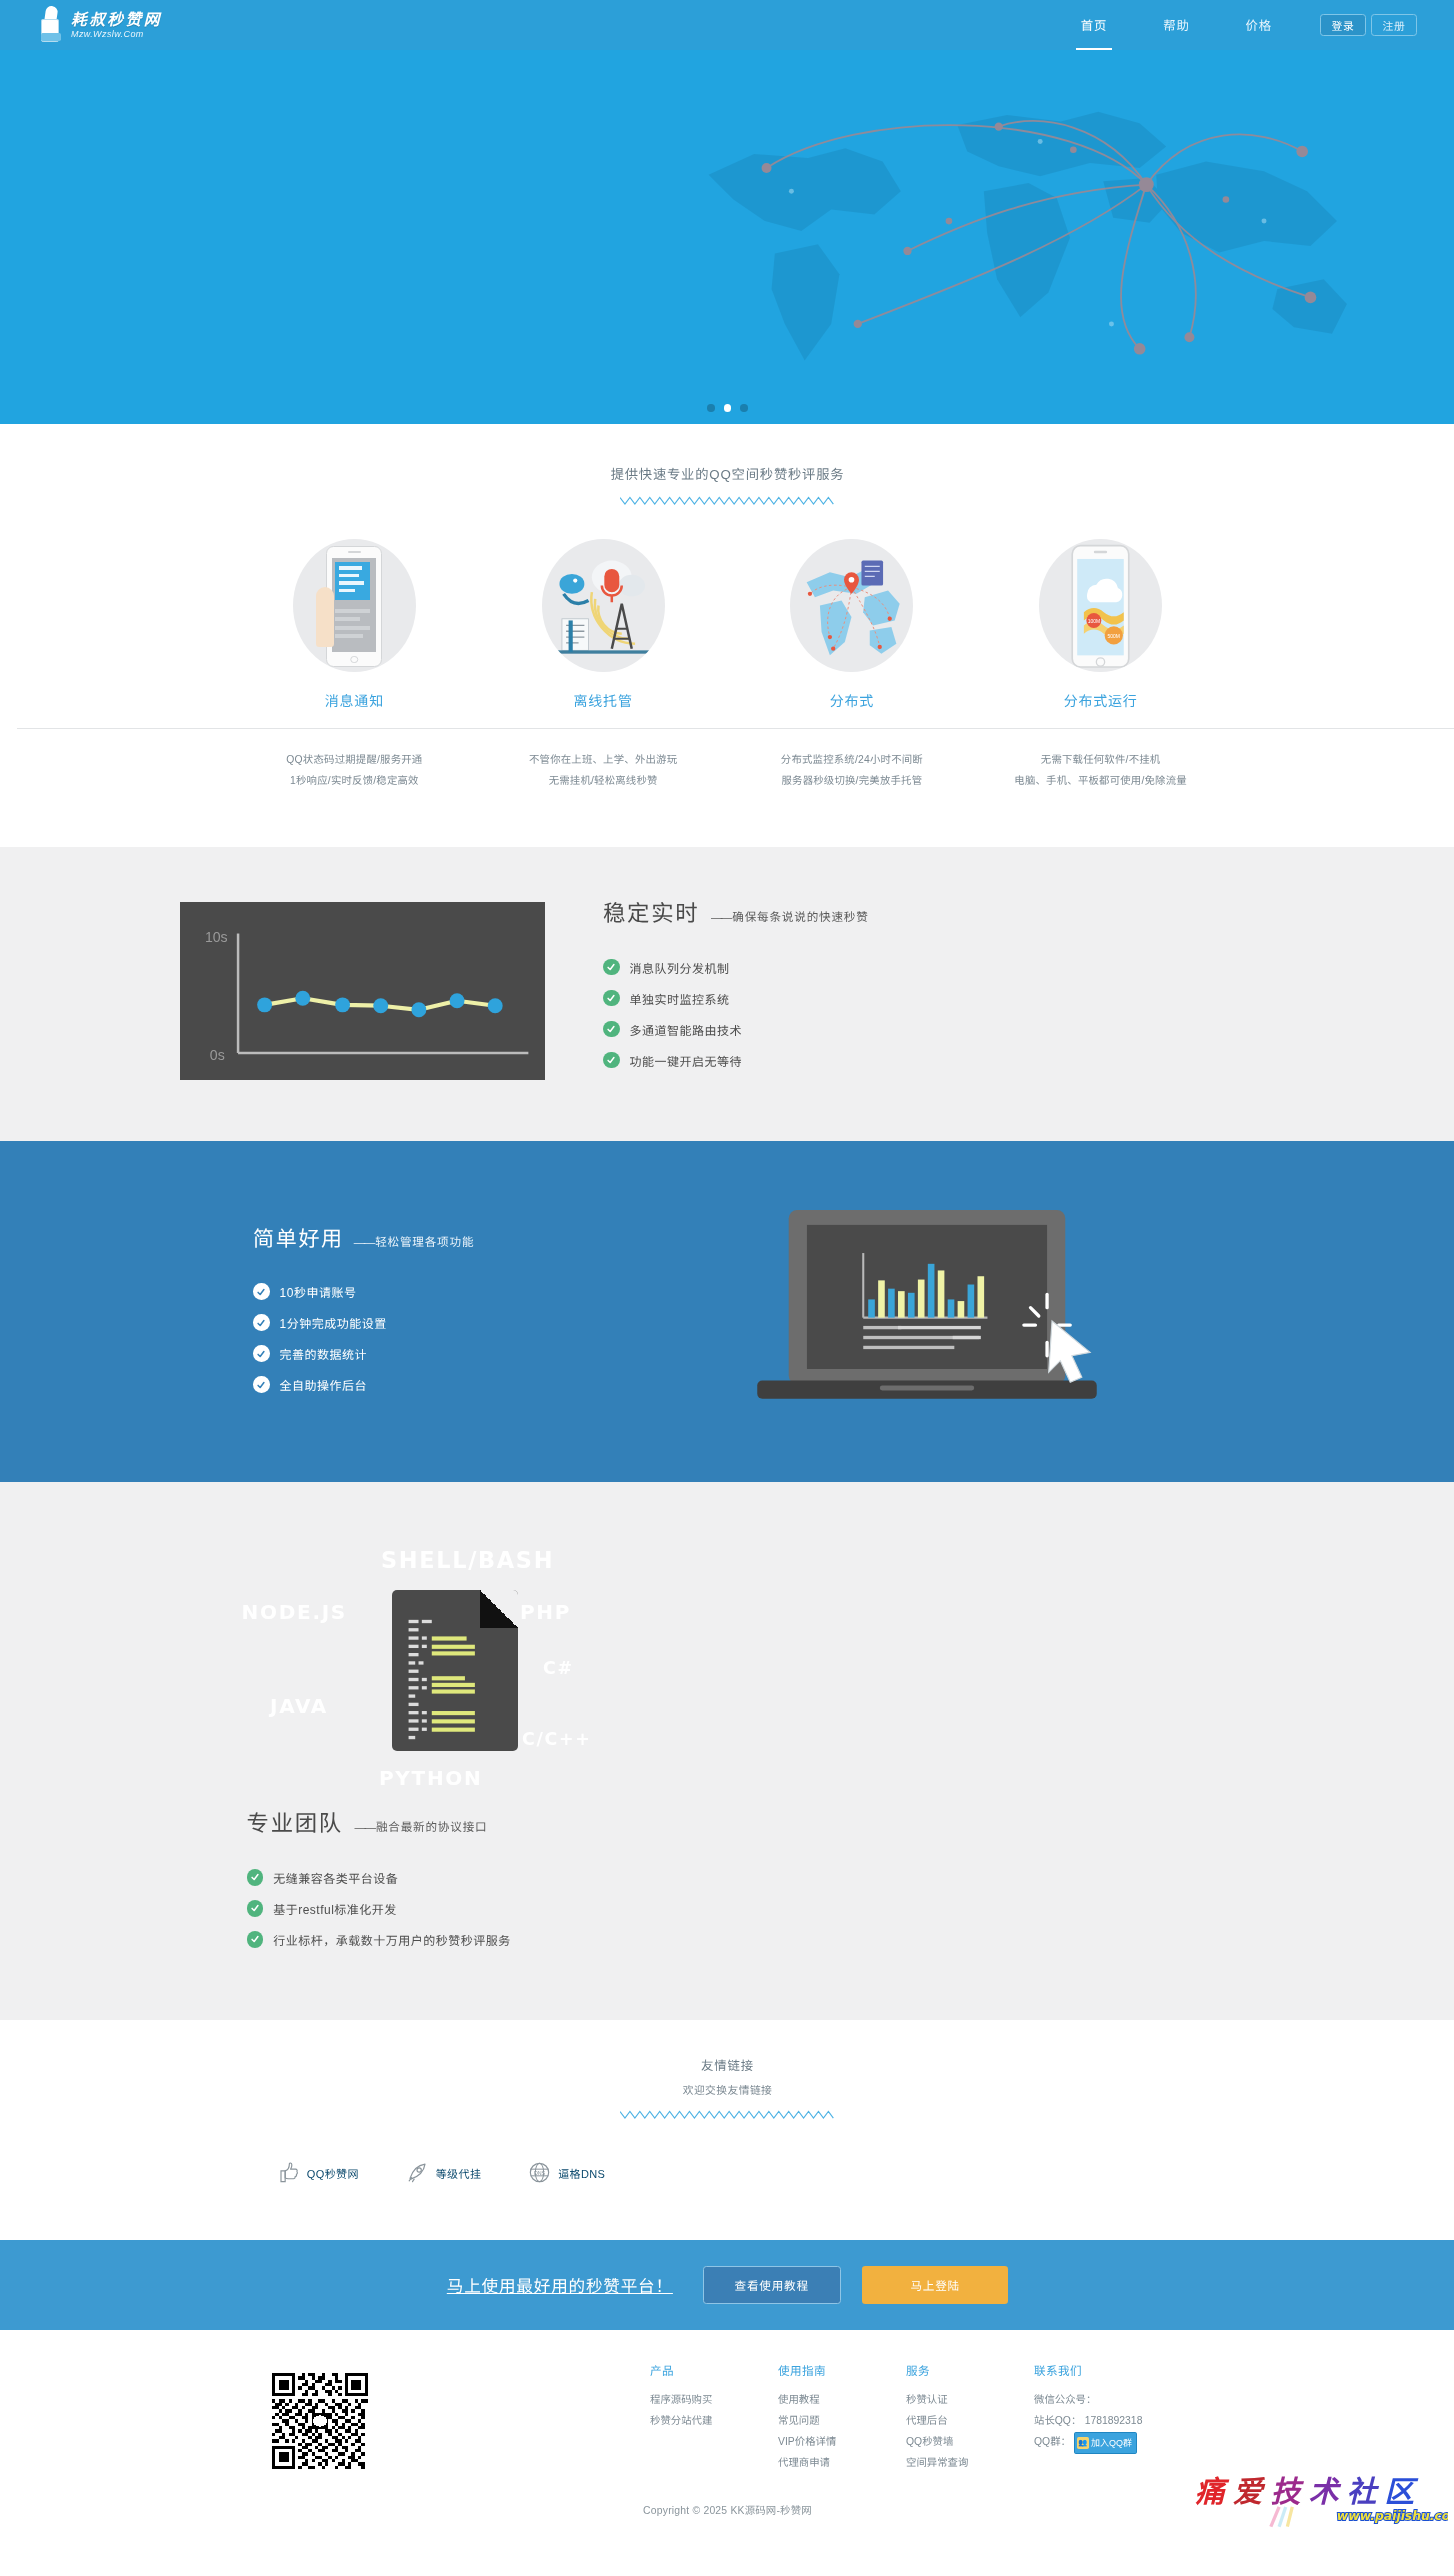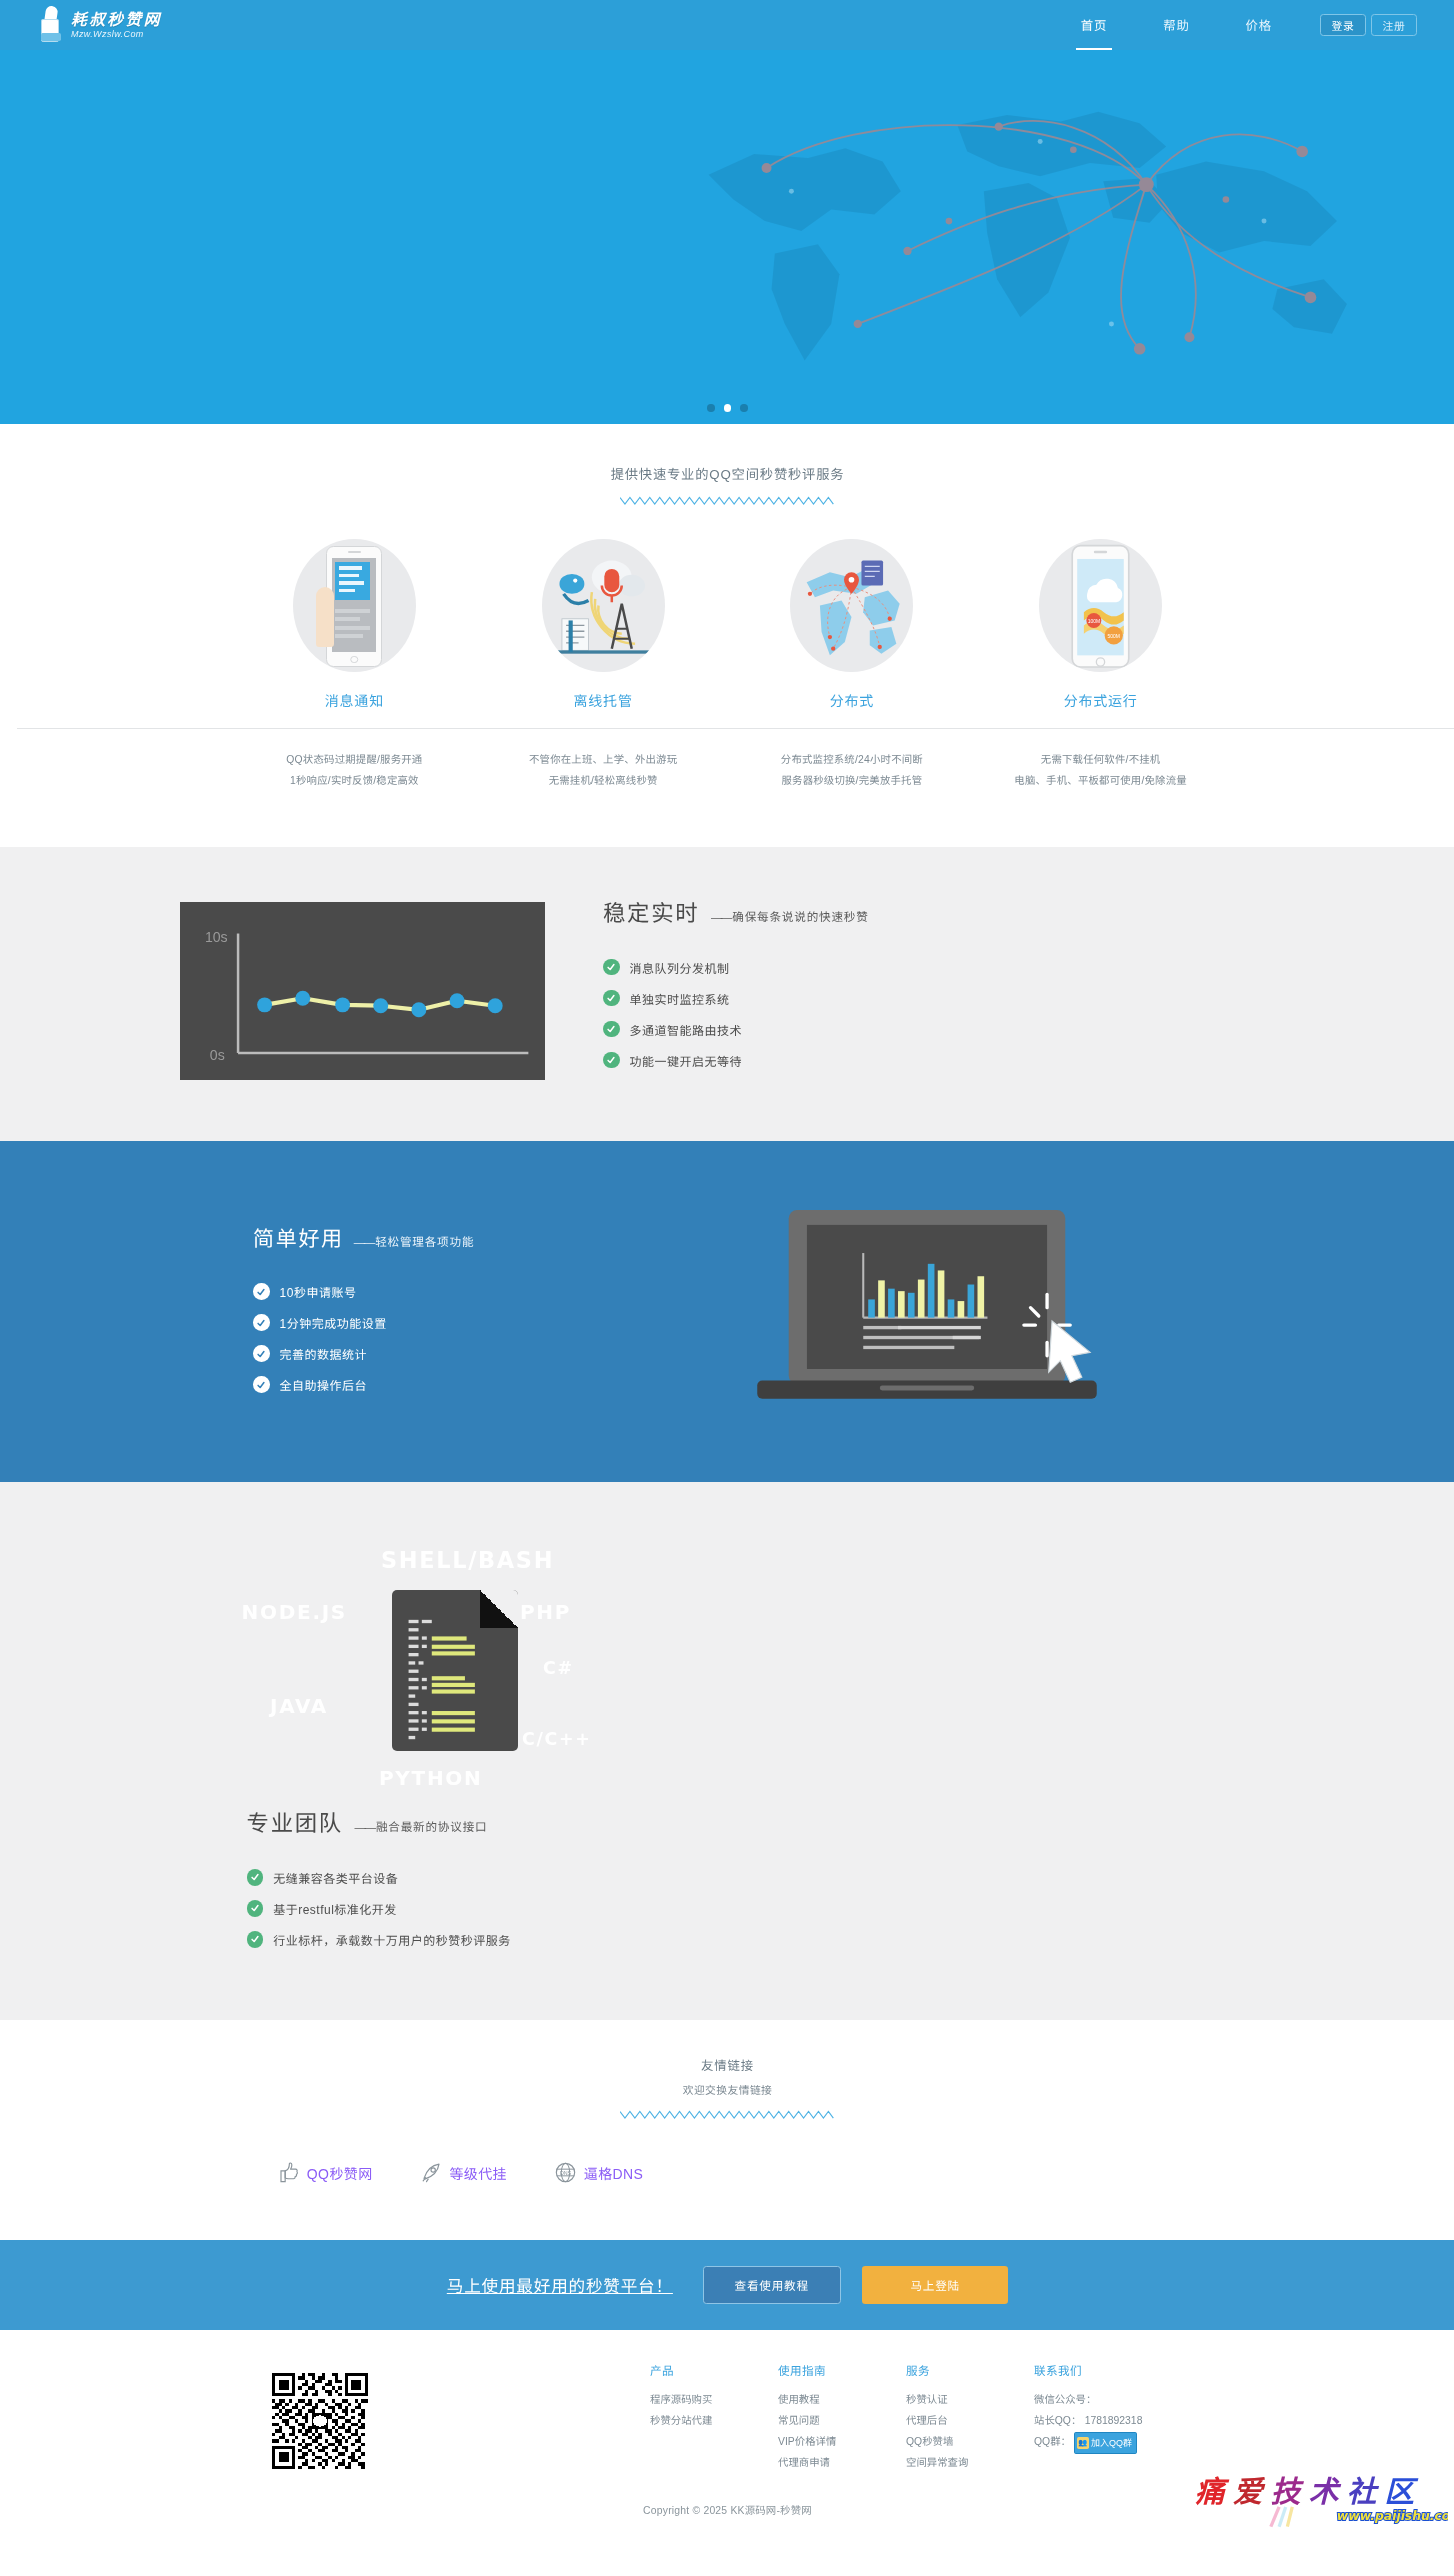--- a/index.html
+++ b/index.html
@@ -178,21 +178,21 @@
           background:linear-gradient(225deg,#f0f0f1 50%, #111 50%); border-radius:0 5px 0 0; }
   .team-right { padding-top:8.3px; padding-left:16.6px; }
 
   
   .links { background:#ffffff; padding:36px 0 55px; }
   .links-head { text-align:center; }
   .links-head .t1 { font-size:12.4px; color:#6b7b86; letter-spacing:0.8px; }
   .links-head .t2 { font-size:10.8px; color:#7d8a93; margin-top:7.5px; letter-spacing:0.4px; }
   .link-row { width:995px; margin:40px auto 0; display:flex; gap:46px; padding-left:46px; }
   .link-item { display:flex; align-items:center; gap:5.8px; cursor:pointer; }
-  .link-item .lbl { font-size:14px; color:#8b5cf6; letter-spacing:0.4px; }
+  .link-item .lbl { font-size:11px; color:#0c4a6e; letter-spacing:0.4px; }
 
   
   .cta { background:#3d9ad1; height:90px; display:flex; align-items:center; justify-content:center; gap:21.5px; }
   .cta-text { font-size:16.6px; color:#ffffff; letter-spacing:0.8px; margin-right:8.3px;text-decoration:underline; }
   .cta-btn { height:38px; min-width:138px; border-radius:3.3px; display:flex; align-items:center;
              justify-content:center; font-size:11.6px; cursor:pointer; letter-spacing:0.8px; }
   .cta-b1 { background:#3b7fb5; color:#ffffff; border:0.8px solid #8fc5e6; }
   .cta-b2 { background:#f2b13f; color:#ffffff; min-width:146px; }
 
   

